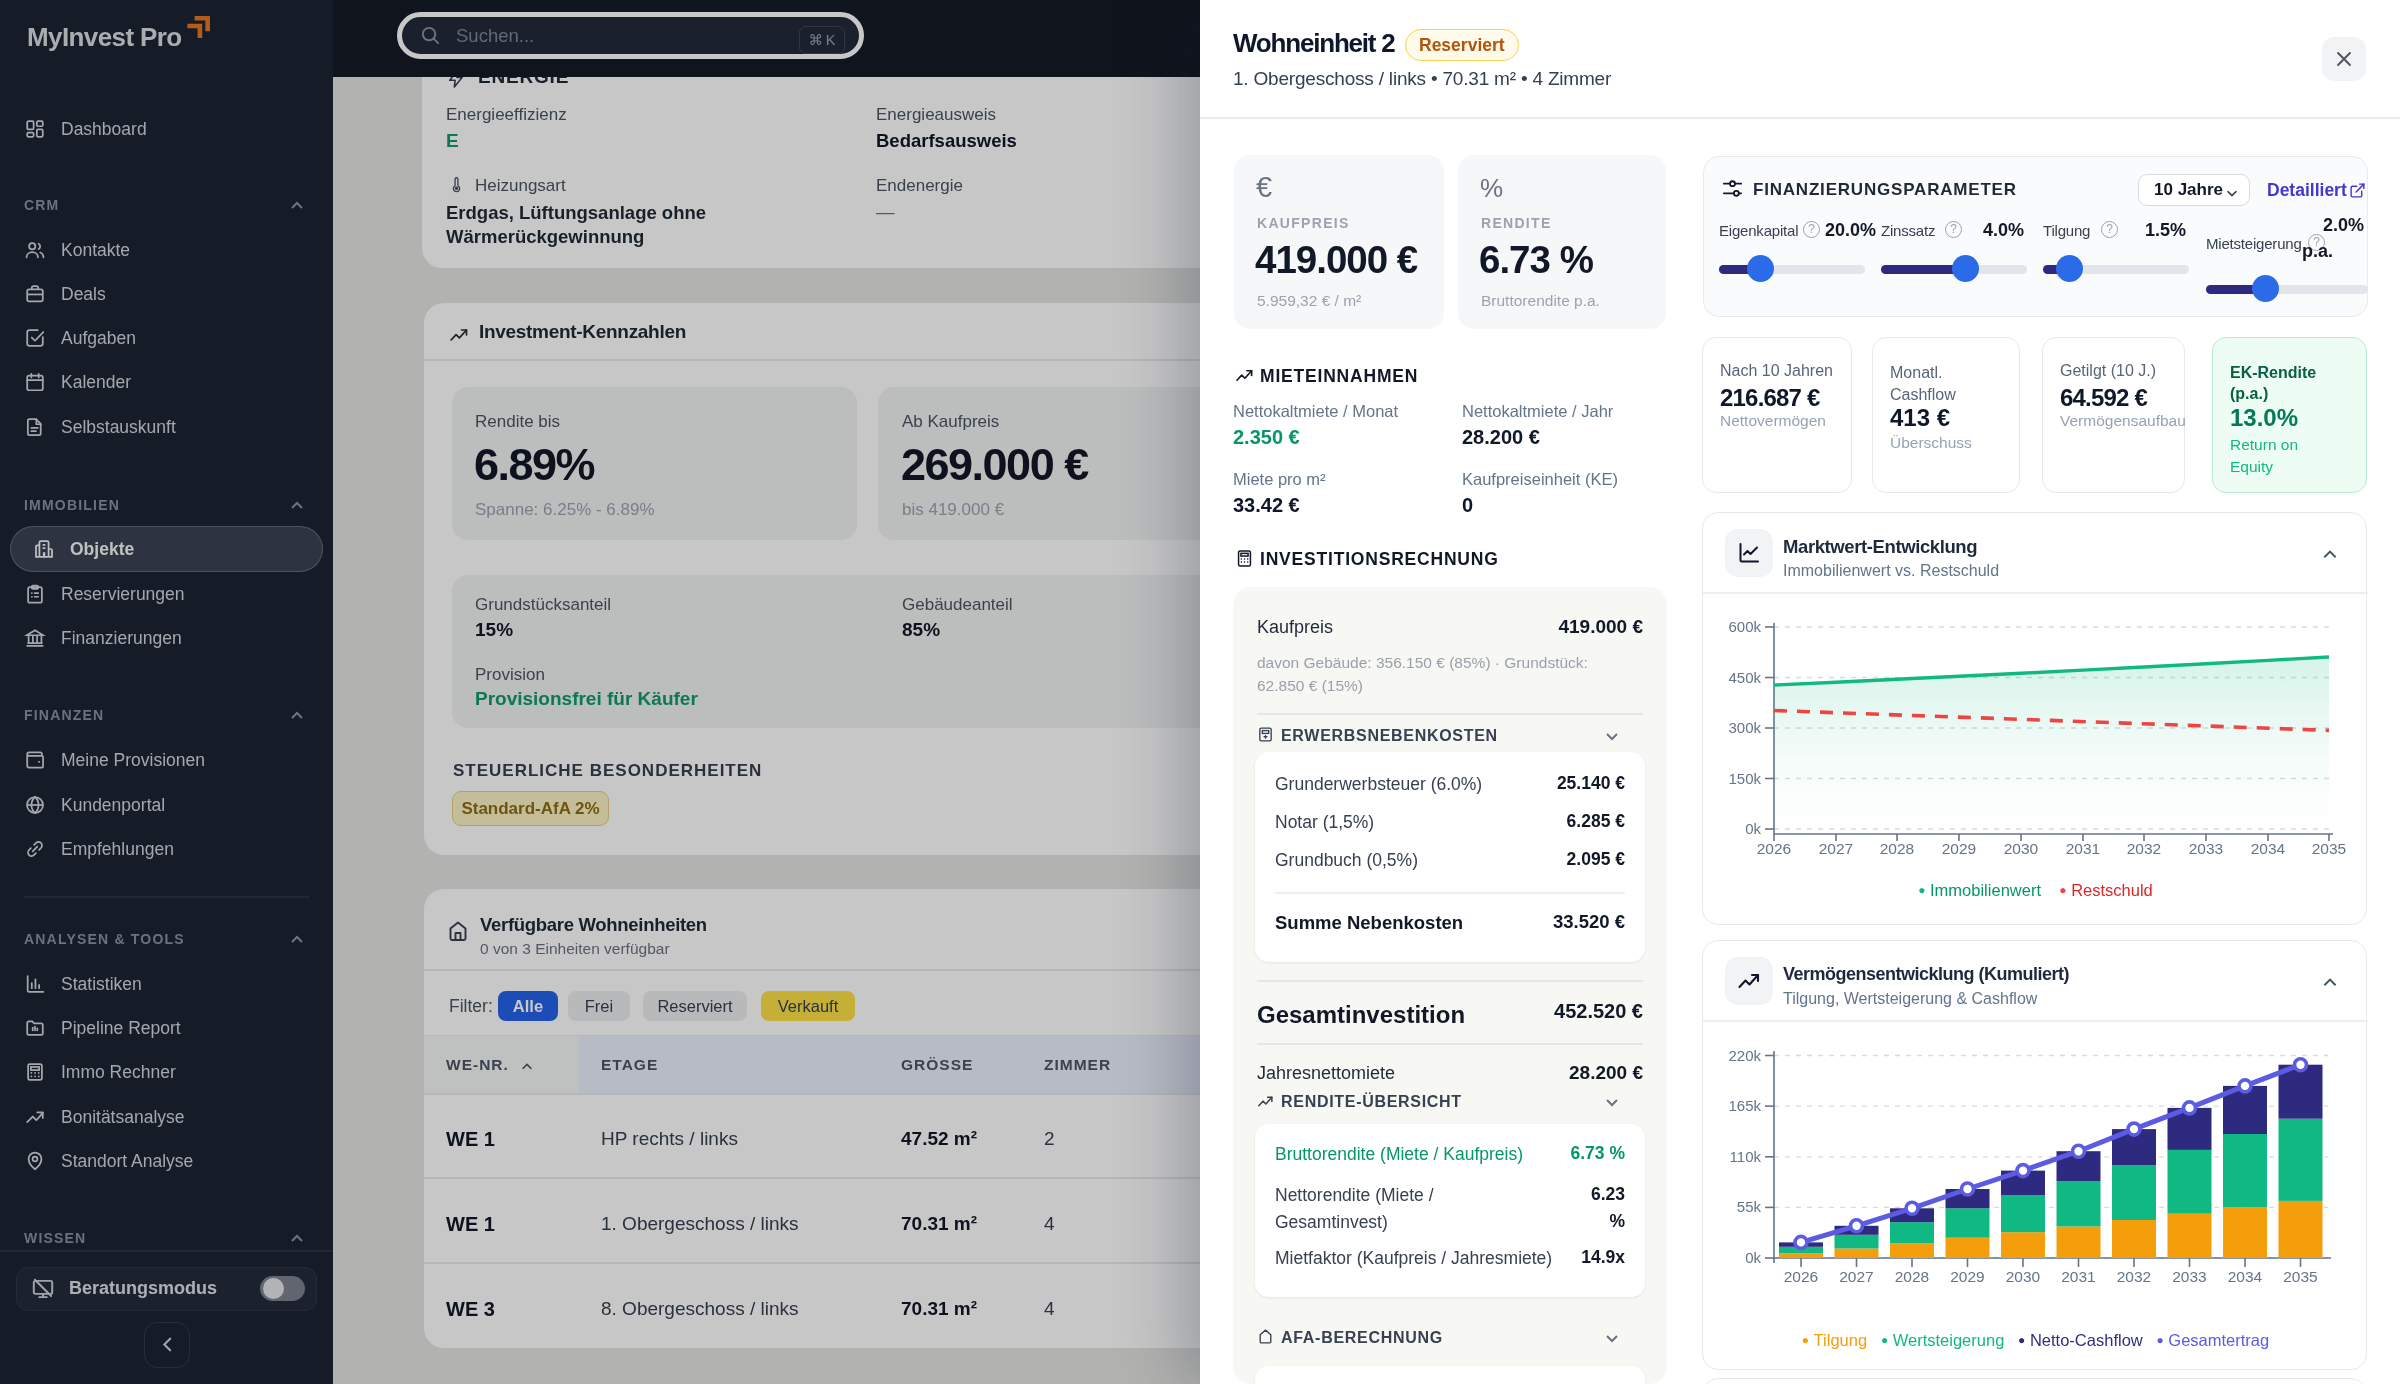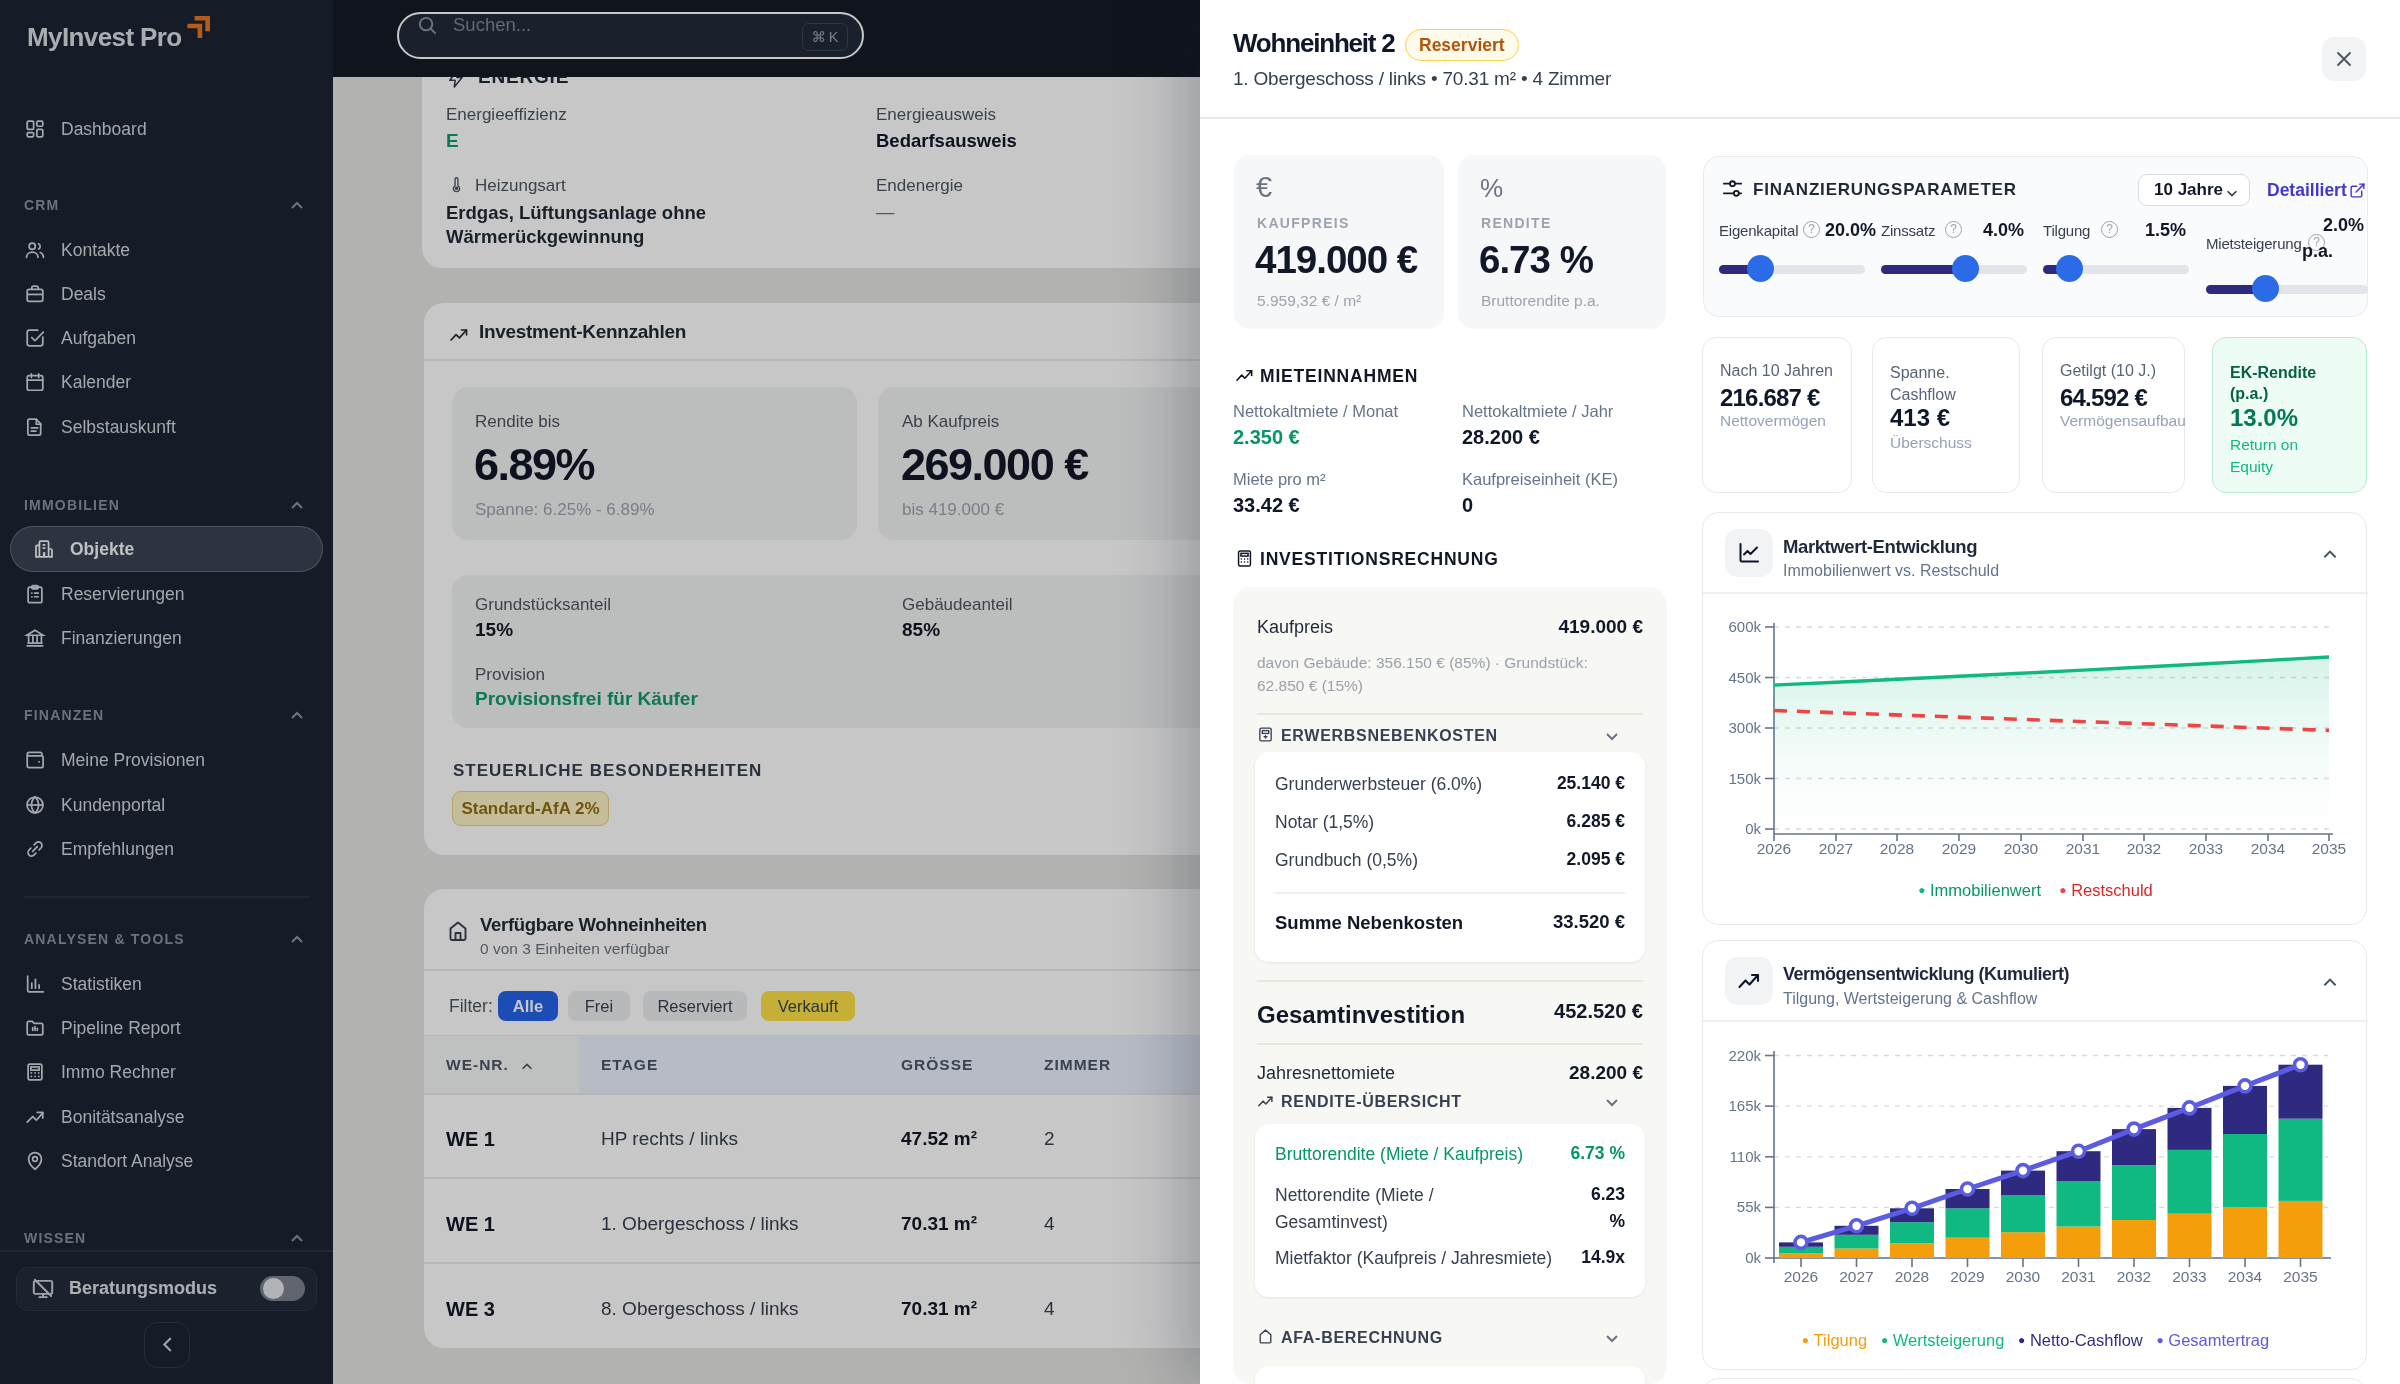--- a/index.html
+++ b/index.html
@@ -12,21 +12,21 @@
   #side { position:absolute; left:0; top:0; width:333px; height:1384px; background:#1d2433; z-index:30; }
   #backdrop { position:absolute; left:0; top:0; width:2400px; height:1384px; background:rgba(0,0,0,0.22); z-index:40; }
   #panel { position:absolute; left:1200px; top:0; width:1200px; height:1384px; background:#ffffff; z-index:50; box-shadow:-18px 0 60px rgba(15,23,42,0.25); }
   svg { display:block; }
 
   
   .navsec { position:absolute; left:24px; font-size:14px; font-weight:700; letter-spacing:1.2px; color:#8a92a2; }
   .navitem { position:absolute; left:24px; height:40px; display:flex; align-items:center; gap:15px; color:#d2d6dd; font-size:17.5px; }
   .navitem svg { flex:0 0 auto; }
   .chev { position:absolute; right:28px; color:#8b93a3; }
-  .searchbox { position:absolute; left:397px; top:12px; width:467px; height:47px; background:#232a3a; border:2px solid #ffffff; border-radius:24px; display:flex; align-items:flex-start; }
+  .searchbox { position:absolute; left:397px; top:12px; width:467px; height:47px; background:#232a3a; border:5px solid #ffffff; border-radius:24px; display:flex; align-items:center; }
   .kbd { position:absolute; right:14px; top:9px; width:46px; height:28px; border:1px solid #3e4759; border-radius:7px; color:#9aa2b1; font-size:14.5px; text-align:center; line-height:26px; }
 
   
   .card { position:absolute; background:#fff; border-radius:20px; }
   .icard { position:absolute; background:#f1f2f3; border-radius:16px; }
   .lab { font-size:17px; color:#4b5563; }
 
   
   .pcard { position:absolute; background:#f6f7f8; border-radius:16px; }
   .wcard { position:absolute; background:#fff; border:1.5px solid #e7e9ed; border-radius:14px; }
@@ -476,21 +476,21 @@
         </svg>
       <div class="wcard" style="left:22px;top:779px;width:390px;height:60px;border:none;box-shadow:0 1px 3px rgba(15,23,42,0.08);"></div>
     </div>
 
     <div class="wcard" style="left:502px;top:337px;width:150px;height:156px;">
       <div class="abs" style="left:17px;top:24px;font-size:16px;color:#57647a;">Nach 10 Jahren</div>
       <div class="abs" style="left:17px;top:46px;font-size:24px;font-weight:700;color:#0f172a;letter-spacing:-0.8px;">216.687 €</div>
       <div class="abs" style="left:17px;top:74px;font-size:15.5px;color:#94a3b8;">Nettovermögen</div>
     </div>
     <div class="wcard" style="left:672px;top:337px;width:148px;height:156px;">
-      <div class="abs" style="left:17px;top:24px;width:110px;font-size:16px;color:#57647a;line-height:22px;">Spanne. Cashflow</div>
+      <div class="abs" style="left:17px;top:24px;width:110px;font-size:16px;color:#57647a;line-height:22px;">Monatl. Cashflow</div>
       <div class="abs" style="left:17px;top:66px;font-size:24px;font-weight:700;color:#0f172a;">413 €</div>
       <div class="abs" style="left:17px;top:96px;font-size:15.5px;color:#94a3b8;">Überschuss</div>
     </div>
     <div class="wcard" style="left:842px;top:337px;width:143px;height:156px;">
       <div class="abs" style="left:17px;top:24px;font-size:16px;color:#57647a;">Getilgt (10 J.)</div>
       <div class="abs" style="left:17px;top:46px;font-size:24px;font-weight:700;color:#0f172a;letter-spacing:-0.8px;">64.592 €</div>
       <div class="abs" style="left:17px;top:74px;width:130px;font-size:15.5px;color:#94a3b8;">Vermögensaufbau</div>
     </div>
     <div class="wcard" style="left:1012px;top:337px;width:155px;height:156px;background:#eefdf4;border-color:#b9ebcf;">
       <div class="abs" style="left:17px;top:24px;width:120px;font-size:16px;font-weight:700;color:#065f46;line-height:21px;">EK-Rendite (p.a.)</div>

